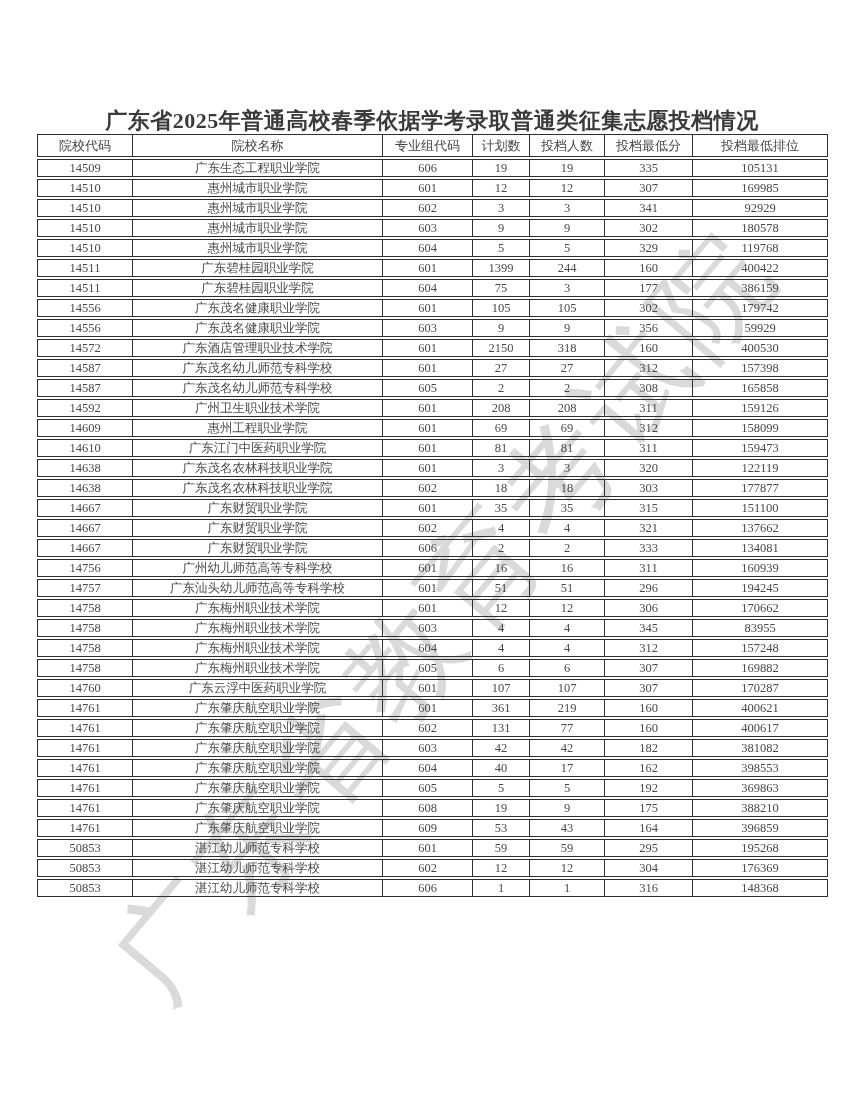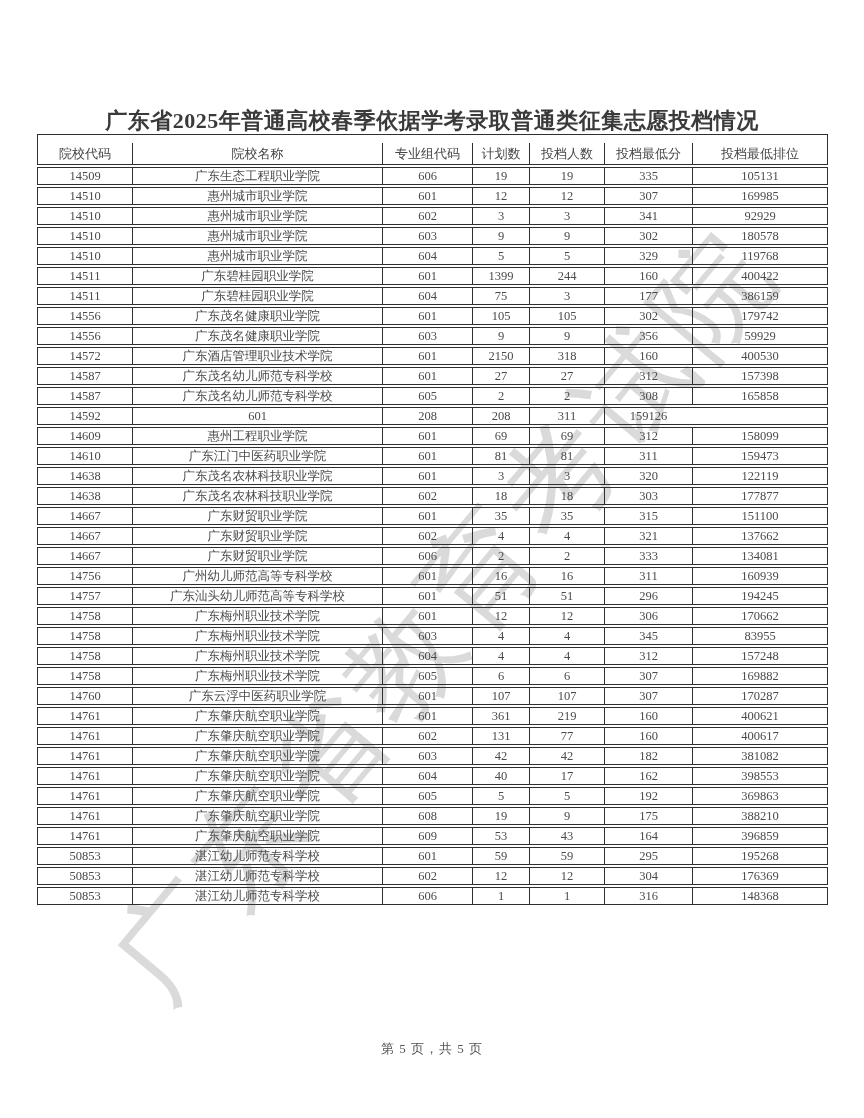--- a/index.html
+++ b/index.html
@@ -70,21 +70,20 @@
     align-items: center;
     justify-content: center;
   }
   .cell + .cell {
     border-left: 1.5px solid #2f2f2f;
   }
   .header-row .cell {
     font-size: 13px;
     line-height: 19px;
     color: #454545;
-    margin-top: 8px;
   }
   .footer {
     position: absolute;
     top: 1040px;
     left: 0;
     width: 100%;
     text-align: center;
     font-size: 13px;
     color: #555555;
     letter-spacing: 1px;
@@ -213,20 +212,21 @@
           <div class="cell">14587</div>
           <div class="cell">广东茂名幼儿师范专科学校</div>
           <div class="cell">605</div>
           <div class="cell">2</div>
           <div class="cell">2</div>
           <div class="cell">308</div>
           <div class="cell">165858</div>
         </div>
         <div class="row">
           <div class="cell">14592</div>
+          <div class="cell">广州卫生职业技术学院</div>
           <div class="cell">601</div>
           <div class="cell">208</div>
           <div class="cell">208</div>
           <div class="cell">311</div>
           <div class="cell">159126</div>
         </div>
         <div class="row">
           <div class="cell">14609</div>
           <div class="cell">惠州工程职业学院</div>
           <div class="cell">601</div>
@@ -438,14 +438,13 @@
           <div class="cell">湛江幼儿师范专科学校</div>
           <div class="cell">606</div>
           <div class="cell">1</div>
           <div class="cell">1</div>
           <div class="cell">316</div>
           <div class="cell">148368</div>
         </div>
       </div>
   </div>
 
-  <div class="footer">第 5 页，共 5 页</div>
 </div>
 
 </body></html>

